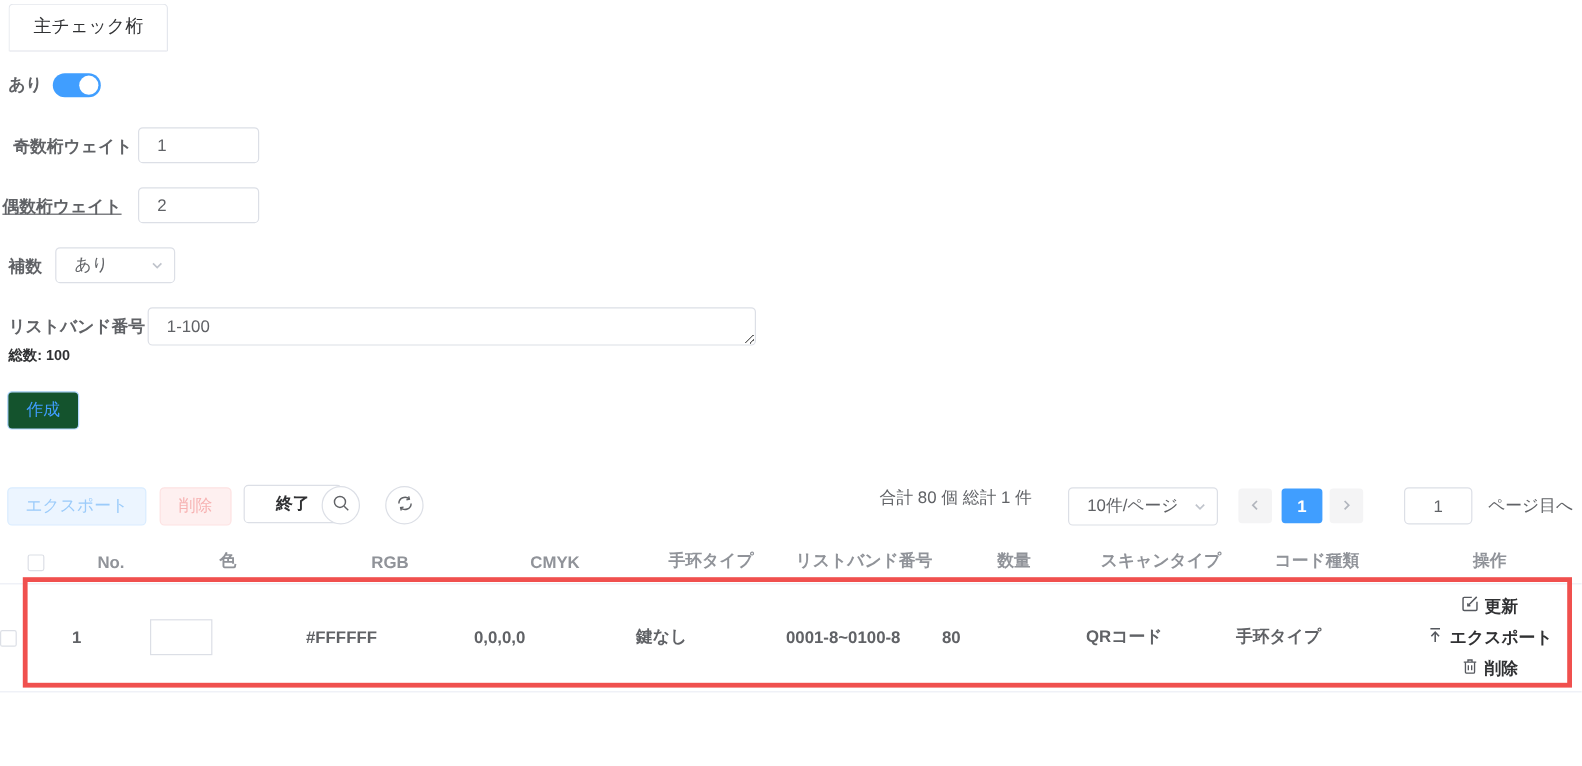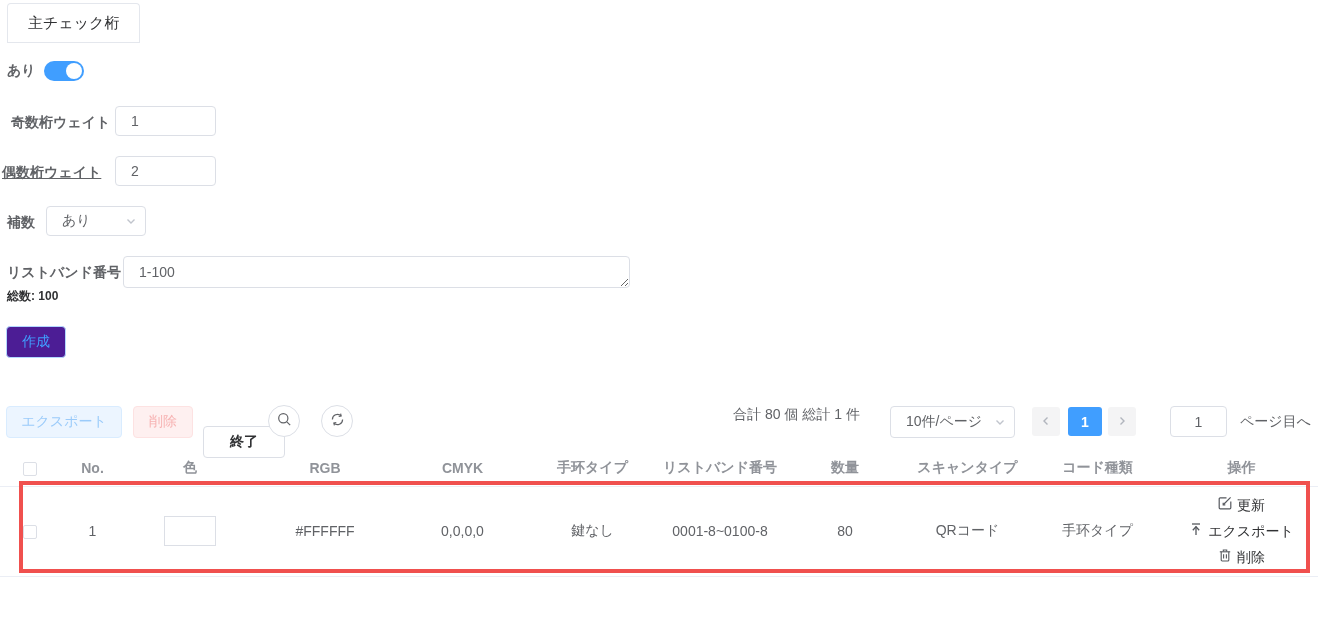--- a/index.html
+++ b/index.html
@@ -25,49 +25,49 @@
     font-family:inherit; }
   .selectbox { position:absolute; height:30px; border:1px solid #dcdfe6; border-radius:4px;
     background:#fff; display:flex; align-items:center; padding:0 8px 0 15px;
     justify-content:space-between; cursor:pointer; }
   .selectbox .chev { display:flex; }
   textarea.text-input { height:32px; padding:6px 15px; resize:both; line-height:18px; }
   .total-note { position:absolute; left:7px; top:288px; font-size:12px; font-weight:700; color:#303133; }
   .btn { position:absolute; height:32px; border-radius:4px; border:1px solid #dcdfe6;
     background:#fff; color:#303133; font-size:14px; font-family:inherit; cursor:pointer;
     display:flex; align-items:center; justify-content:center; font-weight:600; }
-  .btn-create { left:6px; top:326px; width:60px; background:#4c1d95; border-color:#b3d8ff;
+  .btn-create { left:6px; top:326px; width:60px; background:#14532d; border-color:#b3d8ff;
     color:#409eff; font-weight:400; }
   .btn-export-dis { left:6px; top:406px; width:116px; background:#ecf5ff; border-color:#d9ecff;
     color:#9bcbfa; font-weight:400; cursor:not-allowed; }
   .btn-delete-dis { left:133px; top:406px; width:60px; background:#fef0f0; border-color:#fde2e2;
     color:#f7b2b2; font-weight:400; cursor:not-allowed; }
-  .btn-finish { left:203px; top:426px; width:82px; }
+  .btn-finish { left:203px; top:404px; width:82px; }
   .circle-btn { position:absolute; top:405px; width:32px; height:32px; border-radius:50%;
     border:1px solid #dcdfe6; background:#fff; display:flex; align-items:center;
     justify-content:center; cursor:pointer; }
 
   
   .stats { position:absolute; left:733px; top:406px; height:32px; display:flex;
     align-items:flex-start; gap:4px; color:#606266; }
   .pagesize { left:890px; top:406px; width:125px; height:32px; }
   .pager-btn { position:absolute; top:407px; width:28px; height:29px; border-radius:3px;
     background:#f4f4f5; display:flex; align-items:center; justify-content:center; cursor:pointer; }
   .pager-active { position:absolute; left:1068px; top:407px; width:34px; height:29px;
     border-radius:3px; background:#409eff; color:#fff; display:flex; align-items:center;
     justify-content:center; font-weight:700; cursor:pointer; }
   .jump-input { left:1170px; top:406px; width:57px; height:31px; text-align:center; padding:0 5px; }
   .jump-label { position:absolute; left:1240px; top:406px; height:31px; line-height:31px; color:#606266; }
 
   
   table { position:absolute; left:0; top:450px; width:1318px; border-collapse:collapse; }
   th { height:36px; font-size:14px; font-weight:700; color:#909399; text-align:center;
     border-bottom:1px solid #ebeef5; white-space:nowrap; }
-  td { height:90px; font-size:14px; color:#606266; text-align:center;
-    border-bottom:1px solid #ebeef5; white-space:nowrap; }
+  td { height:90px; font-size:14px; color:#606266; text-align:left;
+    border-bottom:1px solid #ebeef5; white-space:nowrap;font-weight:bold; }
   .checkbox { display:inline-block; width:14px; height:14px; border:1px solid #dcdfe6;
     border-radius:2px; background:#fff; vertical-align:middle; cursor:pointer; }
   .swatch { display:inline-block; width:52px; height:30px; border:1px solid #dcdfe6;
     background:#ffffff; vertical-align:middle; cursor:pointer; }
   .op { display:flex; align-items:center; justify-content:center; gap:5px; line-height:26px;
     color:#303133; cursor:pointer; }
   .op svg { flex:0 0 auto; }
 
   
   .highlight { position:absolute; left:19px; top:481px; width:1291px; height:92px;

